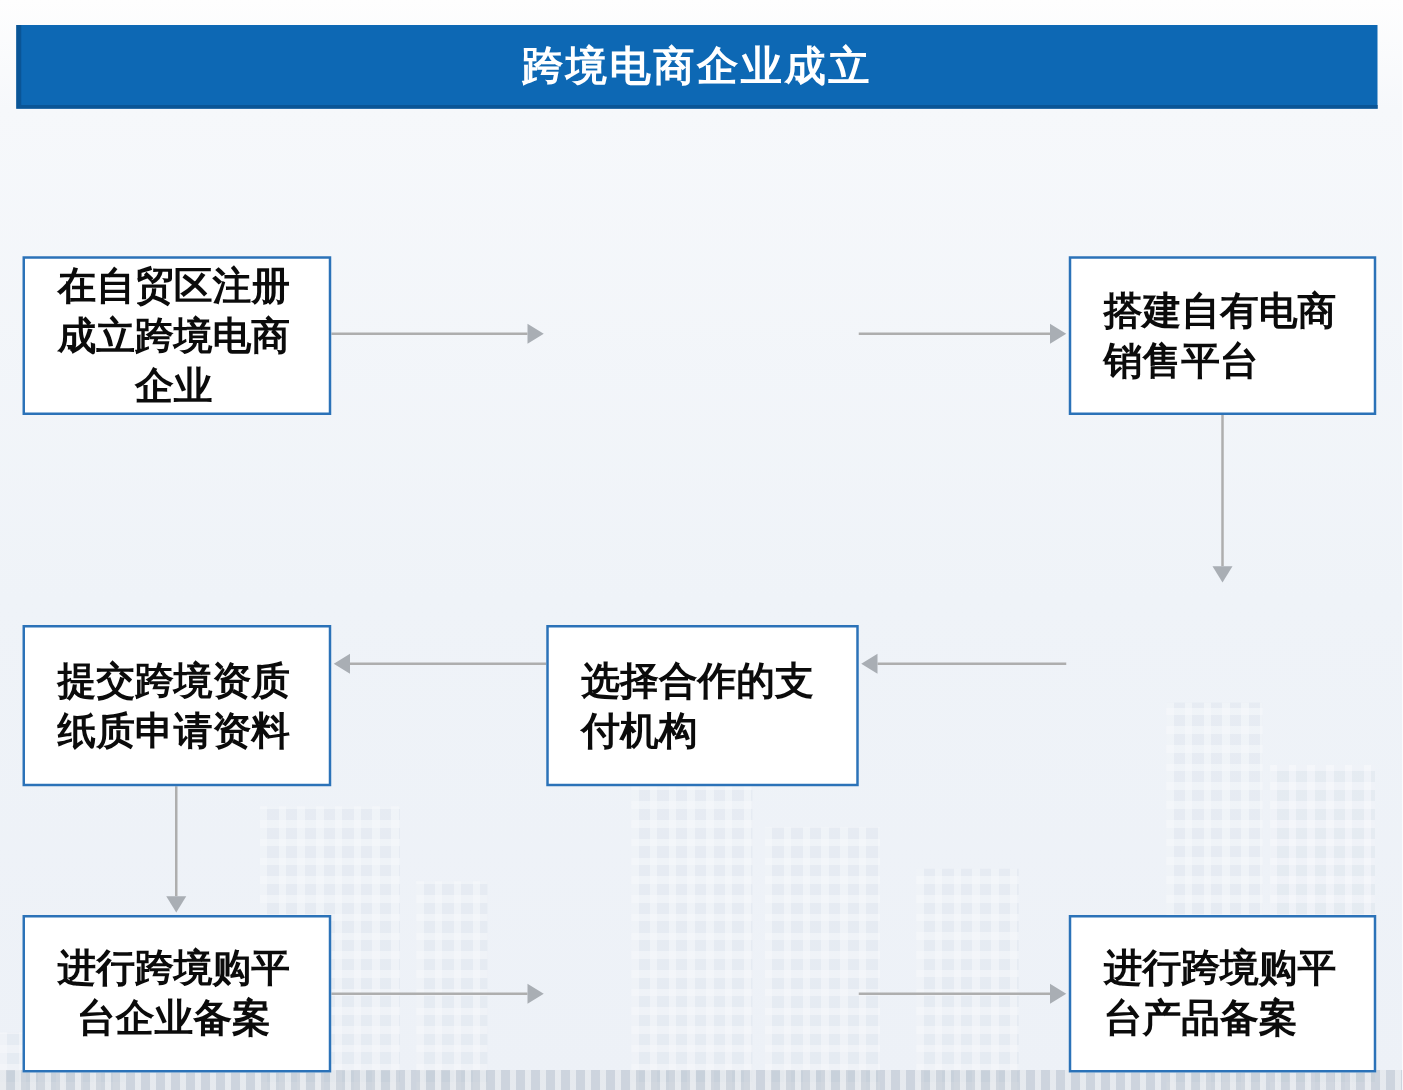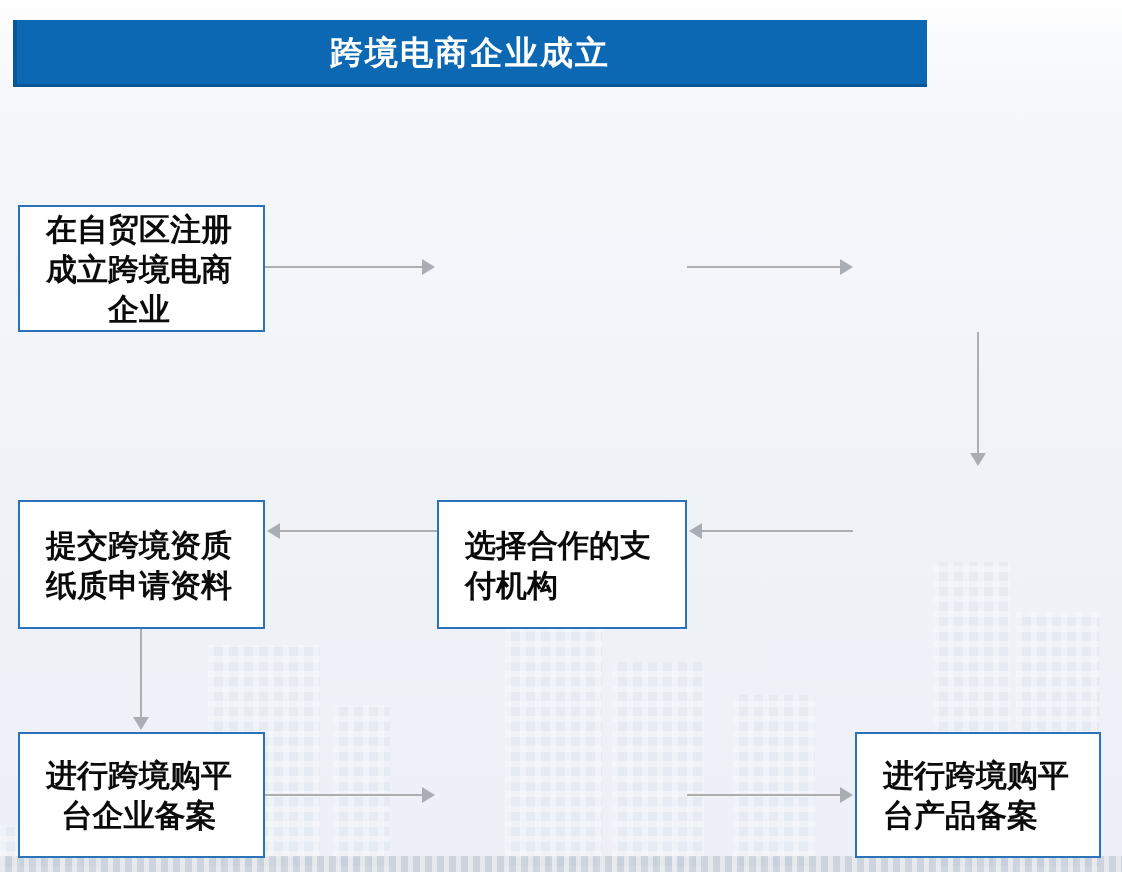--- a/index.html
+++ b/index.html
@@ -28,21 +28,21 @@
   .b7{left:1016px;top:612px;width:84px;height:260px;}
   .b8{left:0px;top:826px;width:100px;height:46px;}
   .ground{
     position:absolute;left:0;top:856px;width:1122px;height:16px;
     background:rgba(158,169,185,0.40);
     background-image:repeating-linear-gradient(90deg, rgba(255,255,255,0.5) 0 5px, transparent 5px 12px);
   }
 
   
   .title-bar{
-    position:absolute;left:13px;top:20px;width:914px;height:67px;
+    position:absolute;left:13px;top:20px;width:1089px;height:67px;
     background:#0d68b4;
     box-shadow:inset 4px -3px 0 rgba(10,70,125,.55);
     display:flex;align-items:center;justify-content:center;
     color:#ffffff;font-size:33px;font-weight:700;letter-spacing:2px;
     z-index:3;
   }
 
   
   .box{
     position:absolute;box-sizing:border-box;
@@ -96,20 +96,22 @@
     <div class="bldg b7"></div>
     <div class="bldg b8"></div>
     <div class="ground"></div>
   </div>
 
   <div class="title-bar">跨境电商企业成立</div>
 
   <div class="box c1 r1">在自贸区注册
 成立跨境电商
 企业</div>
+  <div class="box c3 r1">搭建自有电商
+销售平台</div>
 
   <div class="box c1 r2">提交跨境资质
 纸质申请资料</div>
   <div class="box c2 r2">选择合作的支
 付机构</div>
 
   <div class="box c1 r3">进行跨境购平
 台企业备案</div>
   <div class="box c3 r3">进行跨境购平
 台产品备案</div>

